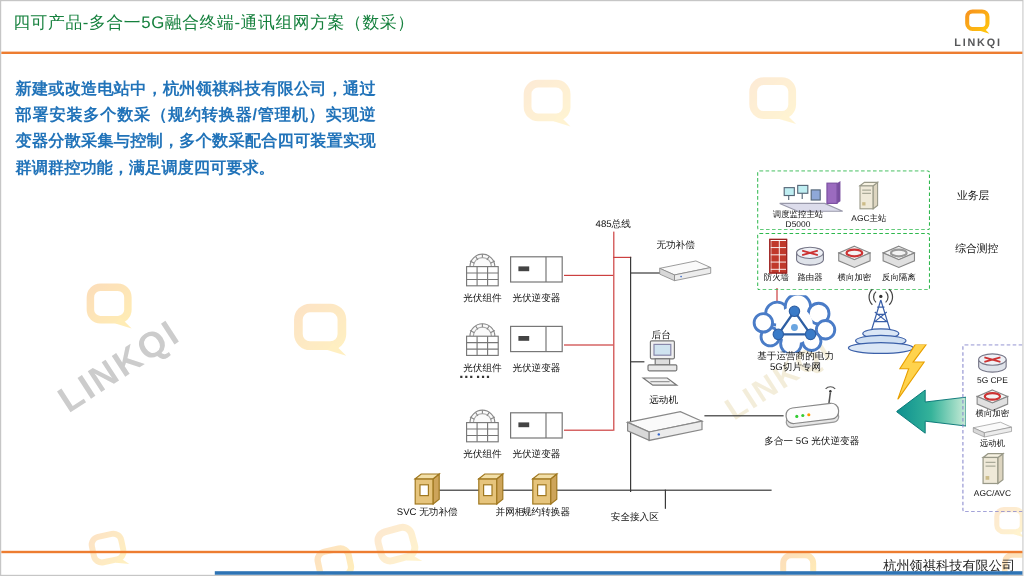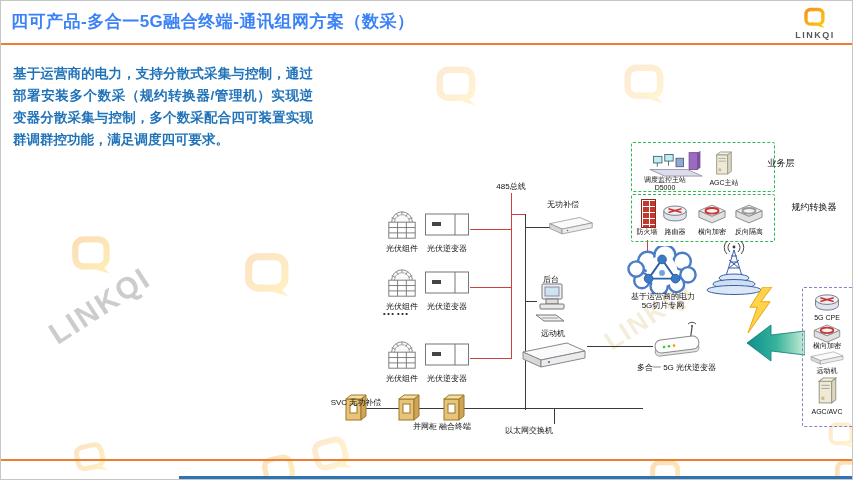--- a/index.html
+++ b/index.html
@@ -1,19 +1,19 @@
 <!DOCTYPE html>
 <html><head>
 <meta charset="utf-8">
 <style>
   html,body{margin:0;padding:0;background:#eee;}
   body{font-family:"Liberation Sans","DejaVu Sans",sans-serif;}
   .slide{position:relative;width:853px;height:480px;background:#fff;border:1px solid #c6c6c6;overflow:hidden;box-sizing:border-box;}
   .abs{position:absolute;}
-  .title{position:absolute;left:10px;top:9px;font-size:17px;font-weight:bold;color:#3b82f6;letter-spacing:.5px;white-space:nowrap;}
+  .title{position:absolute;left:10px;top:9px;font-size:14px;font-weight:normal;color:#15803d;letter-spacing:.5px;white-space:nowrap;}
   .hr-top{position:absolute;left:0;top:42px;width:853px;height:2px;background:#ED7D31;}
   .hr-bot{position:absolute;left:0;top:458px;width:853px;height:1.5px;background:#ED7D31;}
   .blue-bar{position:absolute;left:178px;top:475px;width:675px;height:5px;background:#2E74B5;}
   .intro{position:absolute;left:12px;top:62px;width:300px;font-size:13.5px;font-weight:bold;color:#2173B9;line-height:1.62;text-align:justify;}
   .footer-co{position:absolute;left:600px;top:463px;width:245px;font-size:11px;color:#222;text-align:right;}
   .logo{position:absolute;left:788px;top:4px;width:52px;text-align:center;}
   .logo-text{font-size:9px;font-weight:bold;color:#57585A;letter-spacing:1.5px;margin-top:-2px;}
   .lbl{position:absolute;font-size:8px;line-height:1.15;color:#111;text-align:center;white-space:nowrap;}
   .lbl7{font-size:7px;}
   .zone{position:absolute;border:1.5px dashed #2EB84D;border-radius:2px;}
@@ -116,21 +116,21 @@
   <div class="title">四可产品-多合一5G融合终端-通讯组网方案（数采）</div>
   <div class="logo">
     <svg width="30" height="27" viewBox="0 0 48 48" style="margin:0 auto">
         <rect x="8" y="8" width="30" height="26" rx="8" fill="none" stroke="url(#lgrad)" stroke-width="6"></rect>
         <path d="M32 32 l9 9 -13 -4 z" fill="#FFC20E"></path>
       </svg>
     <div class="logo-text">LINKQI</div>
   </div>
   <div class="hr-top"></div>
 
-  <div class="intro">基于运营商的电力，支持分散式采集与控制，通过部署安装多个数采（规约转换器/管理机）实现逆变器分散采集与控制，多个数采配合四可装置实现群调群控功能，满足调度四可要求。</div>
+  <div class="intro">新建或改造电站中，杭州领祺科技有限公司，通过部署安装多个数采（规约转换器/管理机）实现逆变器分散采集与控制，多个数采配合四可装置实现群调群控功能，满足调度四可要求。</div>
 
   <div class="vl red" style="left:510px;top:192px;height:166px;"></div>
   <div class="hl red" style="left:469px;top:228px;width:41px;"></div>
   <div class="hl red" style="left:469px;top:286px;width:41px;"></div>
   <div class="hl red" style="left:469px;top:357px;width:41px;"></div>
   <div class="hl red" style="left:510px;top:213px;width:15px;"></div>
   <div class="vl blk" style="left:524px;top:213px;height:196px;"></div>
   <div class="hl blk" style="left:524px;top:226px;width:26px;"></div>
   <div class="hl blk" style="left:524px;top:300px;width:12px;"></div>
   <div class="hl blk" style="left:352px;top:407px;width:290px;"></div>
@@ -257,24 +257,24 @@
       </svg>
   </div>
   <div class="abs" style="left:440px;top:392px">
     <svg width="26" height="30" viewBox="0 0 26 30">
         <rect x="3" y="6" width="15" height="21" fill="#e6c47c" stroke="#a07820"></rect>
         <polygon points="18,6 23,2 23,23 18,27" fill="#cda45a" stroke="#a07820"></polygon>
         <polygon points="3,6 8,2 23,2 18,6" fill="#f2dfa8" stroke="#a07820"></polygon>
         <rect x="7" y="11" width="7" height="9" fill="#fff" stroke="#a07820"></rect>
       </svg>
   </div>
-  <div class="lbl" style="left:318px;top:397px;width:74px">SVC 无功补偿</div>
+  <div class="lbl" style="left:318px;top:421px;width:74px">SVC 无功补偿</div>
   <div class="lbl" style="left:396px;top:421px;width:56px">并网柜</div>
-  <div class="lbl" style="left:426px;top:421px;width:56px">融合终端</div>
-  <div class="lbl" style="left:492px;top:425px;width:72px">以太网交换机</div>
+  <div class="lbl" style="left:426px;top:421px;width:56px">规约转换器</div>
+  <div class="lbl" style="left:492px;top:425px;width:72px">安全接入区</div>
 
   <div class="zone" style="left:630px;top:141px;width:142px;height:48px"></div>
   <div class="abs" style="left:646px;top:146px">
     <svg width="58" height="30" viewBox="0 0 60 32">
         <polygon points="2,24 42,24 58,31 18,31" fill="#dcdceb" stroke="#99a"></polygon>
         <rect x="44" y="6" width="9" height="18" fill="#9b6bbf" stroke="#7a4fa0"></rect>
         <polygon points="53,6 56,4 56,22 53,24" fill="#7a4fa0"></polygon>
         <rect x="6" y="10" width="9" height="7" fill="#bfeef2" stroke="#567"></rect>
         <line x1="10" y1="17" x2="10" y2="21" stroke="#567"></line>
         <rect x="18" y="8" width="9" height="7" fill="#bfeef2" stroke="#567"></rect>
@@ -288,21 +288,21 @@
     <svg width="22" height="28" viewBox="0 0 24 30">
         <rect x="4" y="6" width="12" height="21" fill="#efe9d8" stroke="#998"></rect>
         <polygon points="16,6 20,3 20,24 16,27" fill="#ddd5c0" stroke="#998"></polygon>
         <polygon points="4,6 8,3 20,3 16,6" fill="#f7f2e2" stroke="#998"></polygon>
         <line x1="6" y1="10" x2="14" y2="10" stroke="#aa9"></line>
         <line x1="6" y1="13" x2="14" y2="13" stroke="#aa9"></line>
         <rect x="6" y="21" width="3" height="3" fill="#cb8"></rect>
       </svg>
   </div>
   <div class="lbl lbl7" style="left:700px;top:178px;width:46px">AGC主站</div>
-  <div class="zlbl" style="left:750px;top:156px;width:60px">业务层</div>
+  <div class="zlbl" style="left:780px;top:156px;width:60px">业务层</div>
 
   <div class="zone" style="left:630px;top:193px;width:142px;height:46px"></div>
   <div class="fw" style="left:640px;top:198px;width:13px;height:27px"></div>
   <div class="abs" style="left:660px;top:202px">
     <svg width="28" height="21" viewBox="0 0 30 22">
         <path d="M3 8 v6 a12 5 0 0 0 24 0 v-6" fill="#dfe3ea" stroke="#778"></path>
         <ellipse cx="15" cy="8" rx="12" ry="5" fill="#eef1f6" stroke="#778"></ellipse>
         <path d="M8 6 L22 10 M22 6 L8 10" stroke="#c33" stroke-width="1.6" fill="none"></path>
       </svg>
   </div>
@@ -317,21 +317,21 @@
     <svg width="28" height="21" viewBox="0 0 30 22">
         <polygon points="15,1 29,7 15,13 1,7" fill="#f3f3f3" stroke="#888"></polygon>
         <polygon points="1,7 1,14 15,20 29,14 29,7 15,13" fill="#e0e0e0" stroke="#888"></polygon>
         <ellipse cx="15" cy="7" rx="7" ry="3" fill="none" stroke="#999" stroke-width="2"></ellipse>
       </svg>
   </div>
   <div class="lbl lbl7" style="left:626px;top:227px;width:40px">防火墙</div>
   <div class="lbl lbl7" style="left:654px;top:227px;width:40px">路由器</div>
   <div class="lbl lbl7" style="left:688px;top:227px;width:46px">横向加密</div>
   <div class="lbl lbl7" style="left:725px;top:227px;width:46px">反向隔离</div>
-  <div class="zlbl" style="left:779px;top:200px;width:68px">规约转换器</div>
+  <div class="zlbl" style="left:779px;top:200px;width:68px">综合测控</div>
 
   <div class="abs" style="left:625px;top:245px">
     <svg width="74" height="48" viewBox="0 0 76 50">
       <g stroke="#4a7cc7" stroke-width="2.5" fill="#fff">
         <circle cx="22" cy="16" r="10"></circle>
           <circle cx="40" cy="10" r="11"></circle>
           <circle cx="58" cy="16" r="9"></circle>
           <circle cx="64" cy="30" r="8"></circle>
           <circle cx="52" cy="40" r="8"></circle>
           <circle cx="34" cy="42" r="9"></circle>
@@ -417,15 +417,16 @@
         <polygon points="16,6 20,3 20,24 16,27" fill="#ddd5c0" stroke="#998"></polygon>
         <polygon points="4,6 8,3 20,3 16,6" fill="#f7f2e2" stroke="#998"></polygon>
         <line x1="6" y1="10" x2="14" y2="10" stroke="#aa9"></line>
         <line x1="6" y1="13" x2="14" y2="13" stroke="#aa9"></line>
         <rect x="6" y="21" width="3" height="3" fill="#cb8"></rect>
       </svg>
   </div>
   <div class="lbl lbl7" style="left:801px;top:407px;width:50px">AGC/AVC</div>
 
   <div class="hr-bot"></div>
+  <div class="footer-co">杭州领祺科技有限公司</div>
   <div class="blue-bar"></div>
 
 </div>
 
 </body></html>

